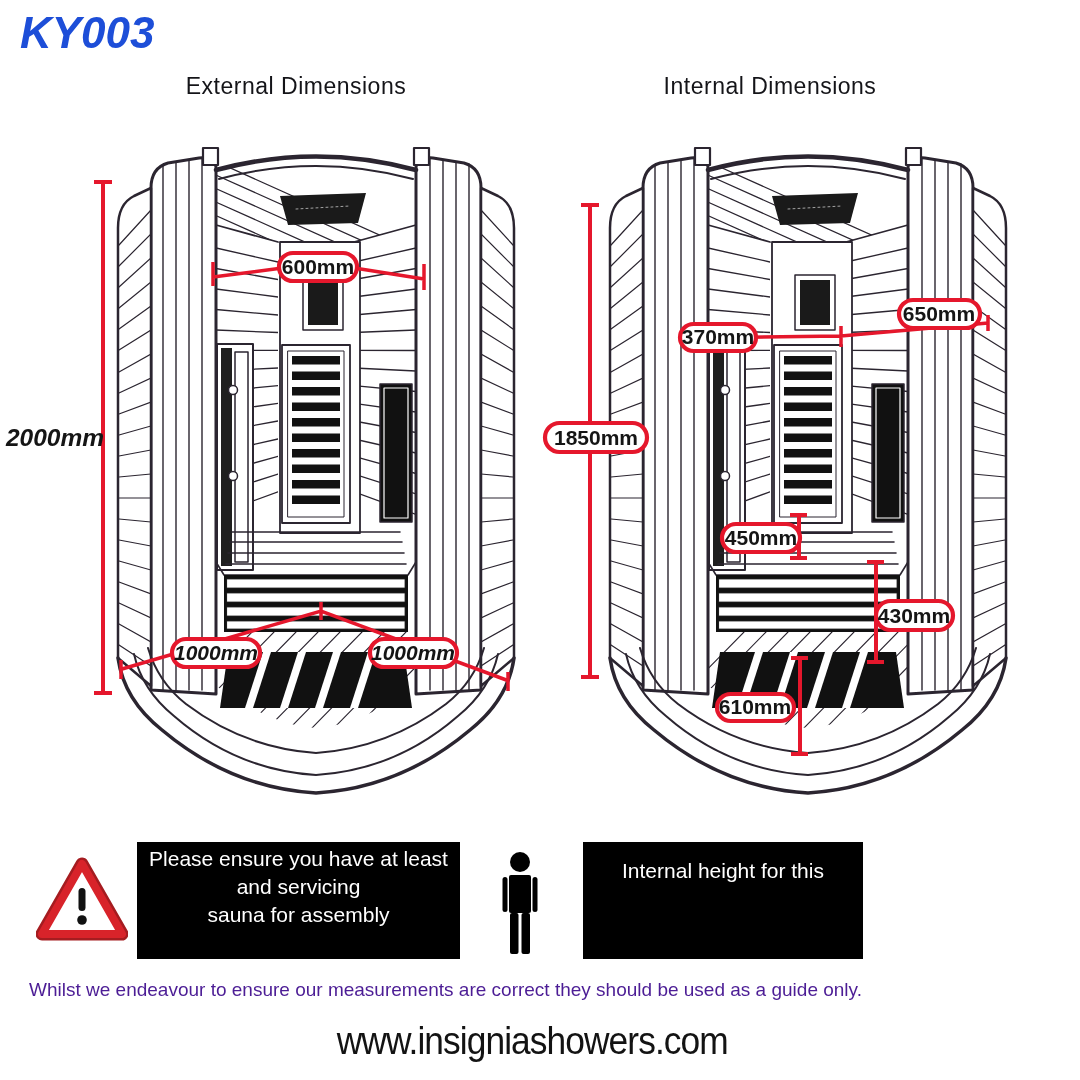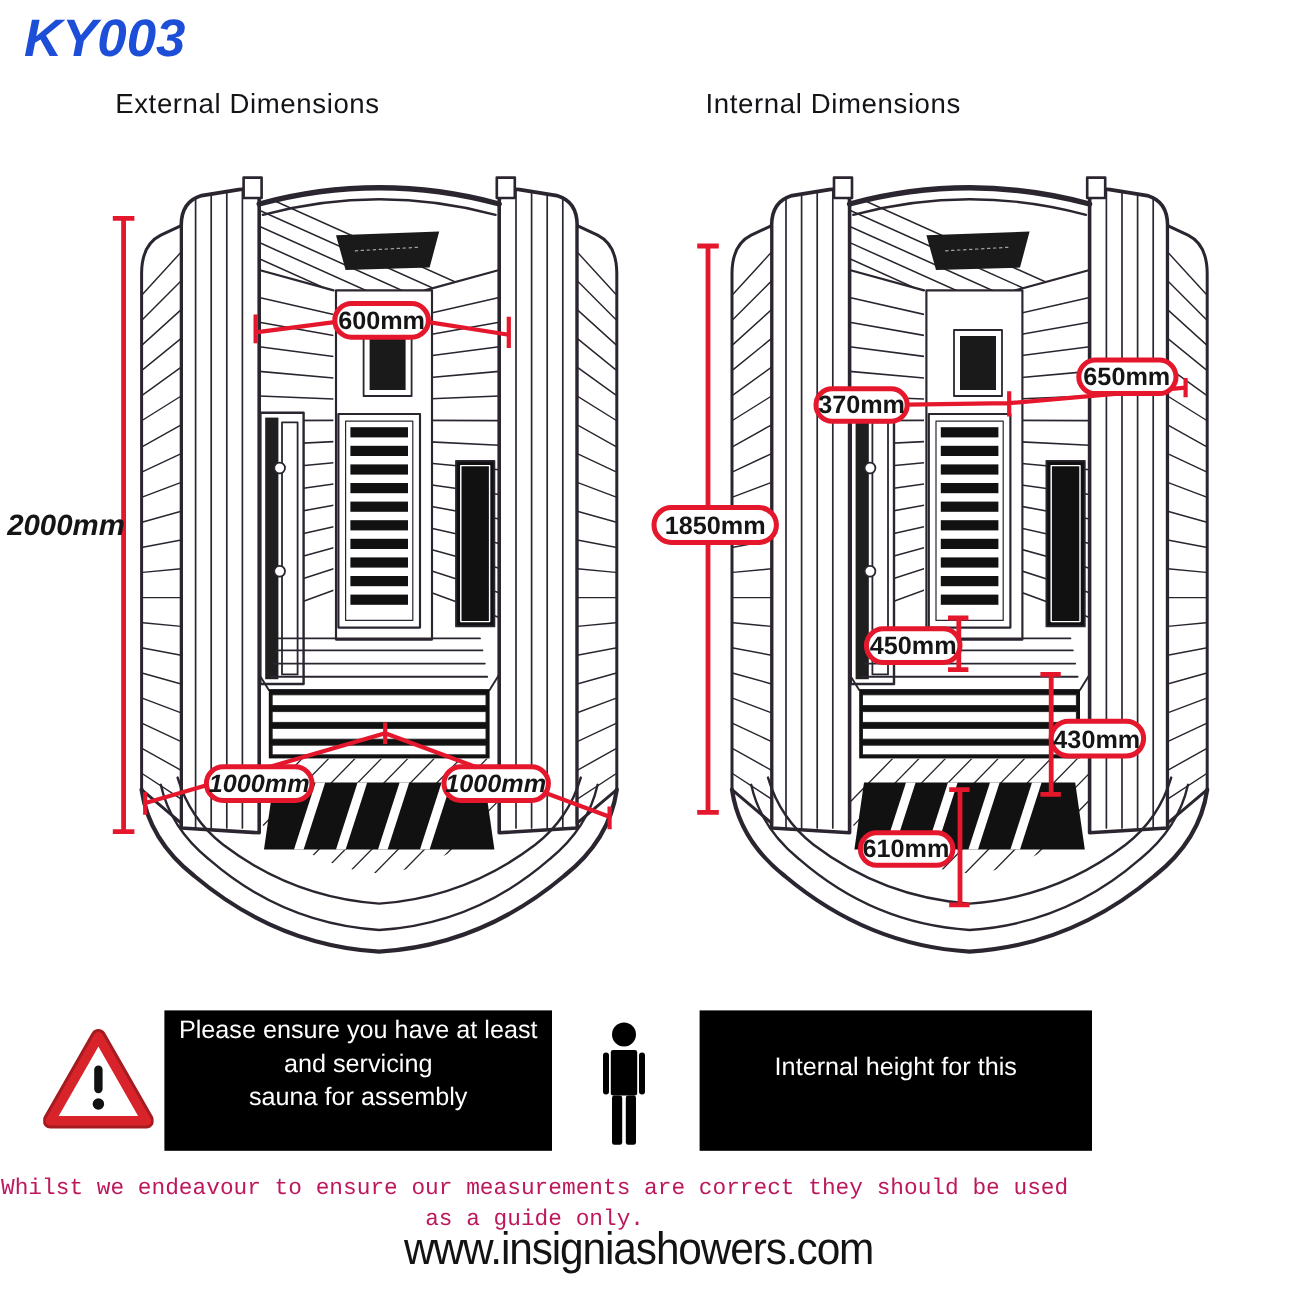--- a/index.html
+++ b/index.html
@@ -1,28 +1,28 @@
 <!DOCTYPE html>
 <html><head>
 <meta charset="utf-8">
 <style>
   html,body{margin:0;padding:0;}
   body{width:1080px;height:1080px;position:relative;background:#ffffff;overflow:hidden;
        font-family:"Liberation Sans","DejaVu Sans",sans-serif;color:#111;}
   .abs{position:absolute;}
   #product-code{left:20px;top:8px;font-size:44px;font-weight:bold;font-style:italic;letter-spacing:0;color:#1d4ed8;}
-  .dim-heading{top:73px;width:400px;text-align:left;font-size:23px;letter-spacing:.5px;color:#141418;}
+  .dim-heading{top:73px;width:400px;text-align:center;font-size:23px;letter-spacing:.5px;color:#141418;}
   #heading-external{left:96px;}
-  #heading-internal{left:588px;}
+  #heading-internal{left:570px;}
   #diagram-svg{left:0;top:0;}
   .notice-box{background:#000;color:#fff;text-align:center;font-size:21px;line-height:28px;}
   #notice-assembly{left:137px;top:842px;width:323px;height:117px;padding-top:3px;box-sizing:border-box;}
-  #notice-height{left:583px;top:842px;width:327px;height:117px;padding-top:34px;box-sizing:border-box;}
+  #notice-height{left:583px;top:842px;width:280px;height:117px;padding-top:15px;box-sizing:border-box;}
   #disclaimer{left:0;top:977px;width:891px;text-align:center;
-              font-family:Liberation Mono, monospace;font-size:19px;line-height:26px;color:#be185d;}
+              font-family:Liberation Sans, sans-serif;font-size:19px;line-height:26px;color:#4c1d95;}
   #website{left:0;top:1020px;width:1064px;text-align:center;font-size:38px;color:#131313;}
   #website span{display:inline-block;transform:scaleX(.93);letter-spacing:-1px;}
 </style>
 </head>
 <body>
 
 <div id="product-code" class="abs">KY003</div>
 <div id="heading-external" class="abs dim-heading">External Dimensions</div>
 <div id="heading-internal" class="abs dim-heading">Internal Dimensions</div>
 

